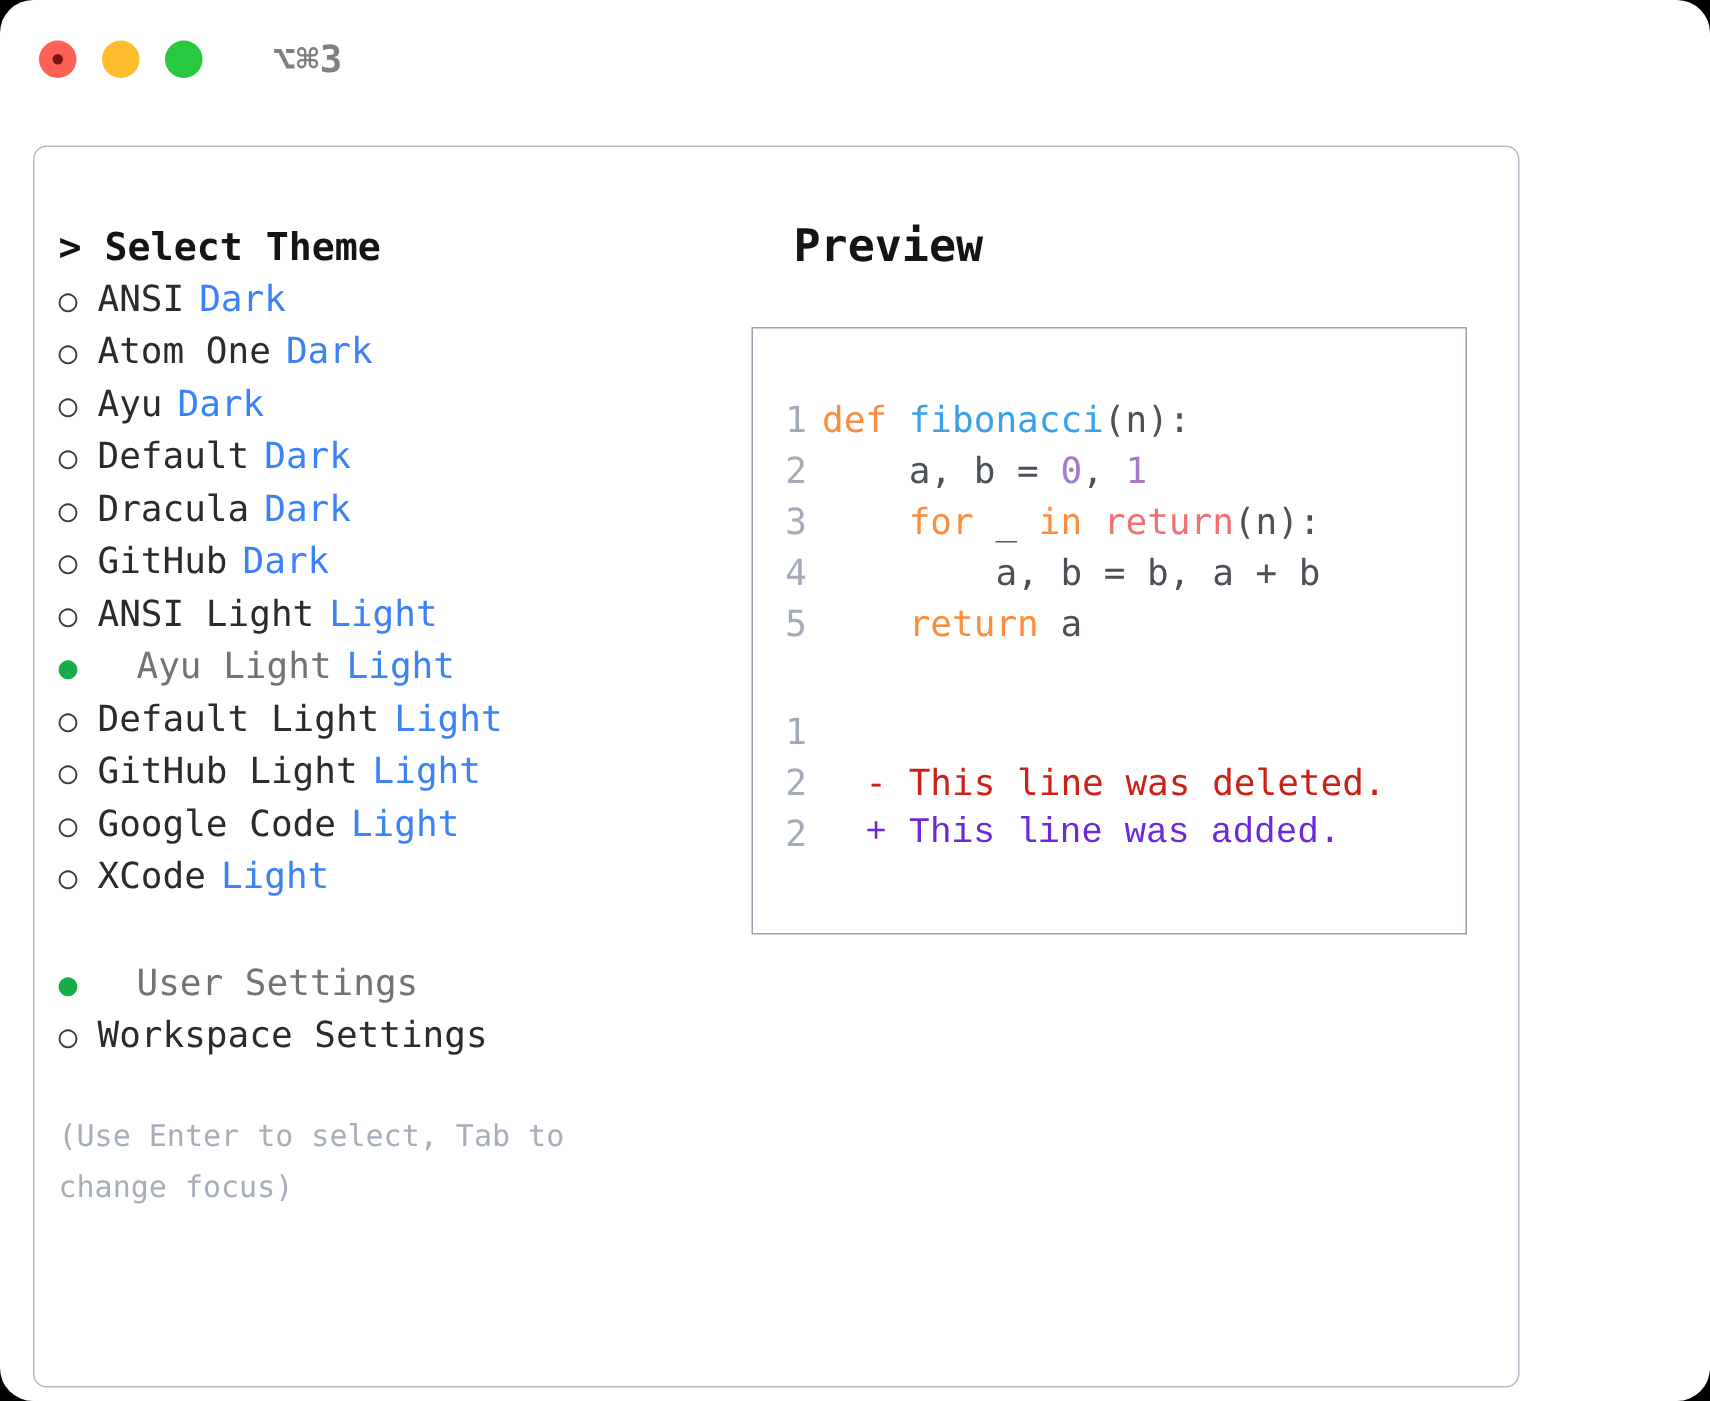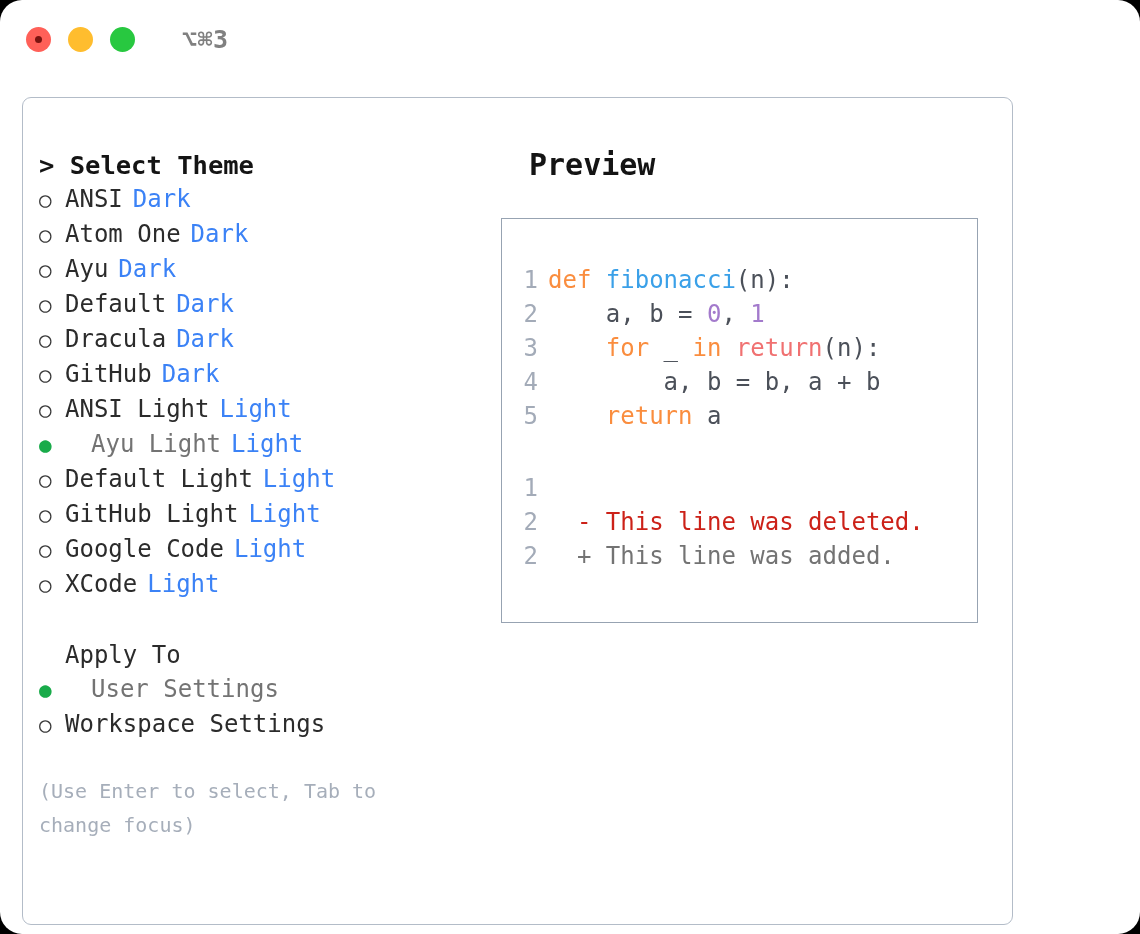--- a/index.html
+++ b/index.html
@@ -191,21 +191,21 @@
 
   .tok-kw      { color: #fa8d3e; }
   .tok-fn      { color: #3aa0e8; text-align: right; }
   .tok-num     { color: #a37acc; }
   .tok-builtin { color: #f07171; }
   .tok-plain   { color: #4b5059; }
 
   .diff-gap { height: 38px; }
   .diff-ctx { color: #6e7580; }
   .diff-del { color: #cc2118; }
-  .diff-add { color: #737373; }
+  .diff-add { color: #6d28d9; font-family: Liberation Mono, monospace; }
 </style>
 </head>
 <body>
 
 <div class="window">
 
   <div class="titlebar">
     <div class="dots">
       <div class="dot dot-red"></div>
       <div class="dot dot-yellow"></div>
@@ -231,21 +231,20 @@
             <div class="row"><span class="marker">○</span><span class="row-label">ANSI Light</span><span class="row-kind">Light</span></div>
             <div class="row selected"><span class="marker sel">●</span><span class="row-label">Ayu Light</span><span class="row-kind">Light</span></div>
             <div class="row"><span class="marker">○</span><span class="row-label">Default Light</span><span class="row-kind">Light</span></div>
             <div class="row"><span class="marker">○</span><span class="row-label">GitHub Light</span><span class="row-kind">Light</span></div>
             <div class="row"><span class="marker">○</span><span class="row-label">Google Code</span><span class="row-kind">Light</span></div>
             <div class="row"><span class="marker">○</span><span class="row-label">XCode</span><span class="row-kind">Light</span></div>
           </div>
 
         <div class="section-gap"></div>
 
-        <div class="section-header">Apply To</div>
 
         <div id="apply-list">
             <div class="row selected"><span class="marker sel">●</span><span class="row-label">User Settings</span></div>
             <div class="row"><span class="marker">○</span><span class="row-label">Workspace Settings</span></div>
           </div>
 
         <div class="hint">(Use Enter to select, Tab to change focus)</div>
       </div>
 
       <div class="right-col">

